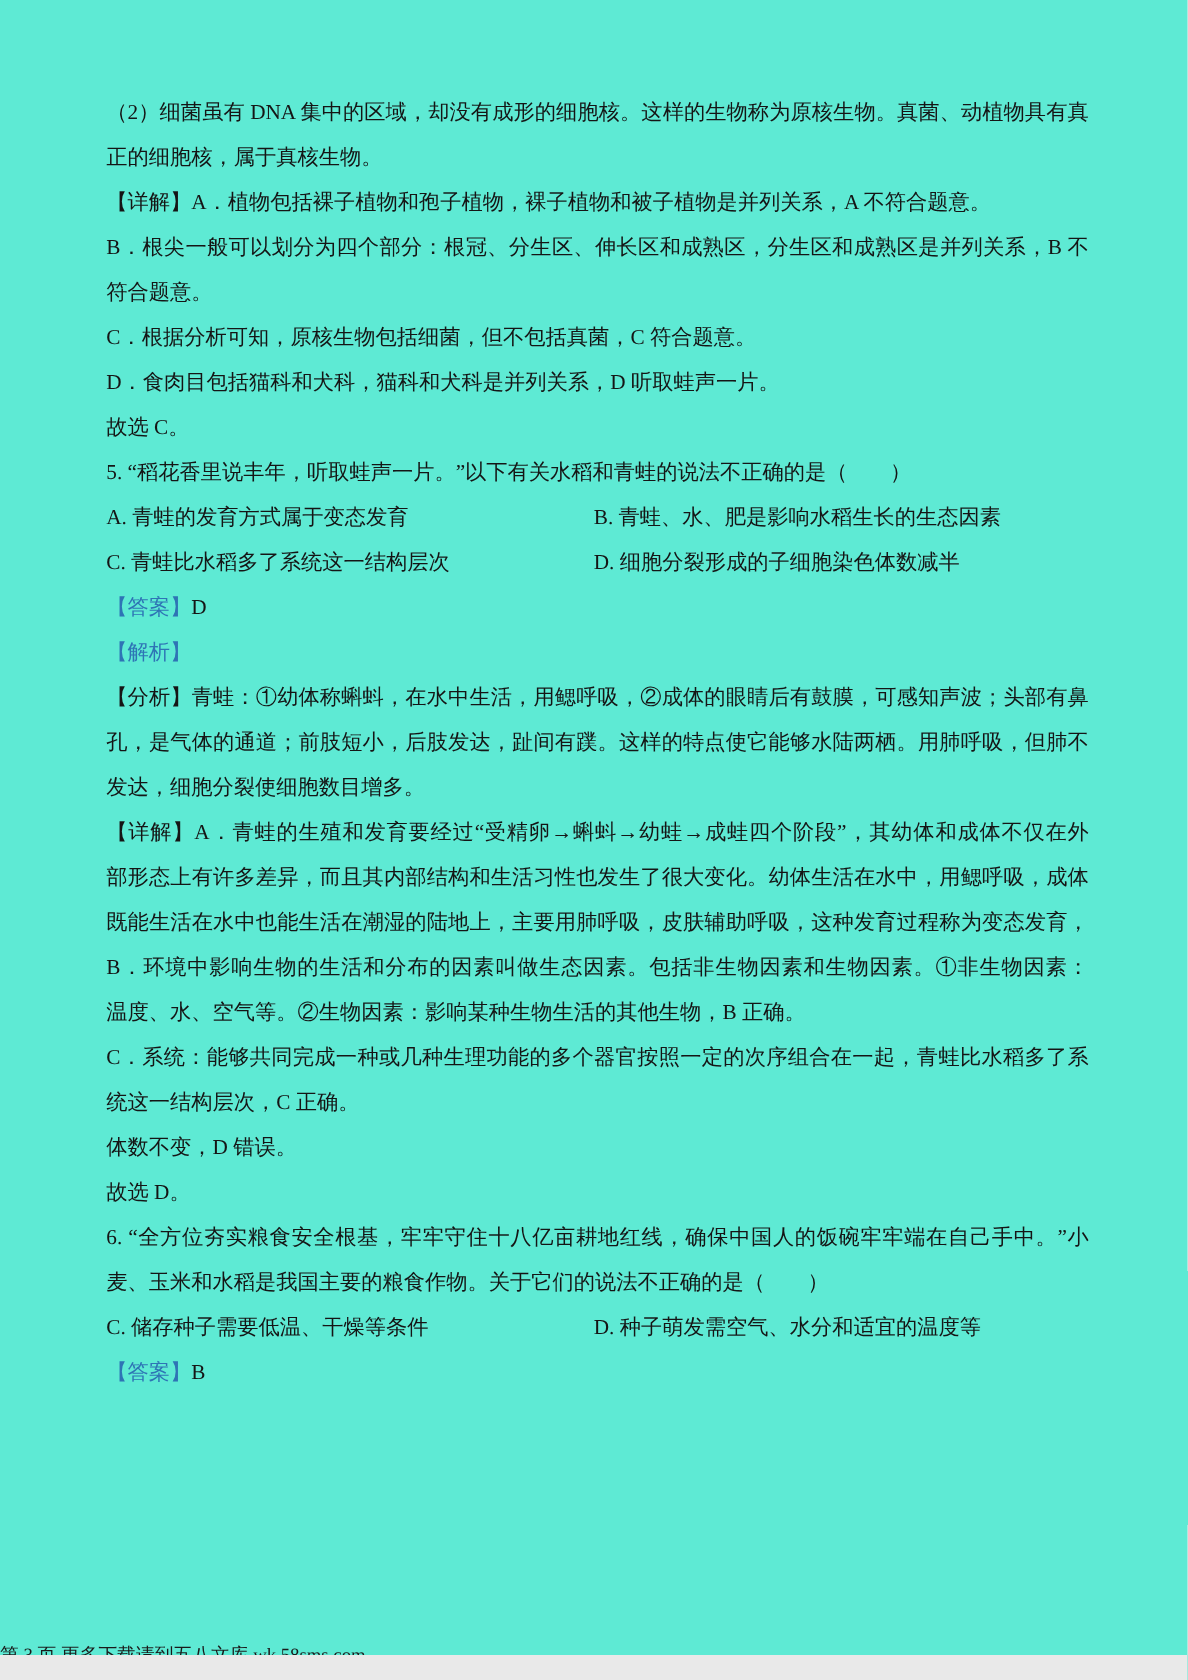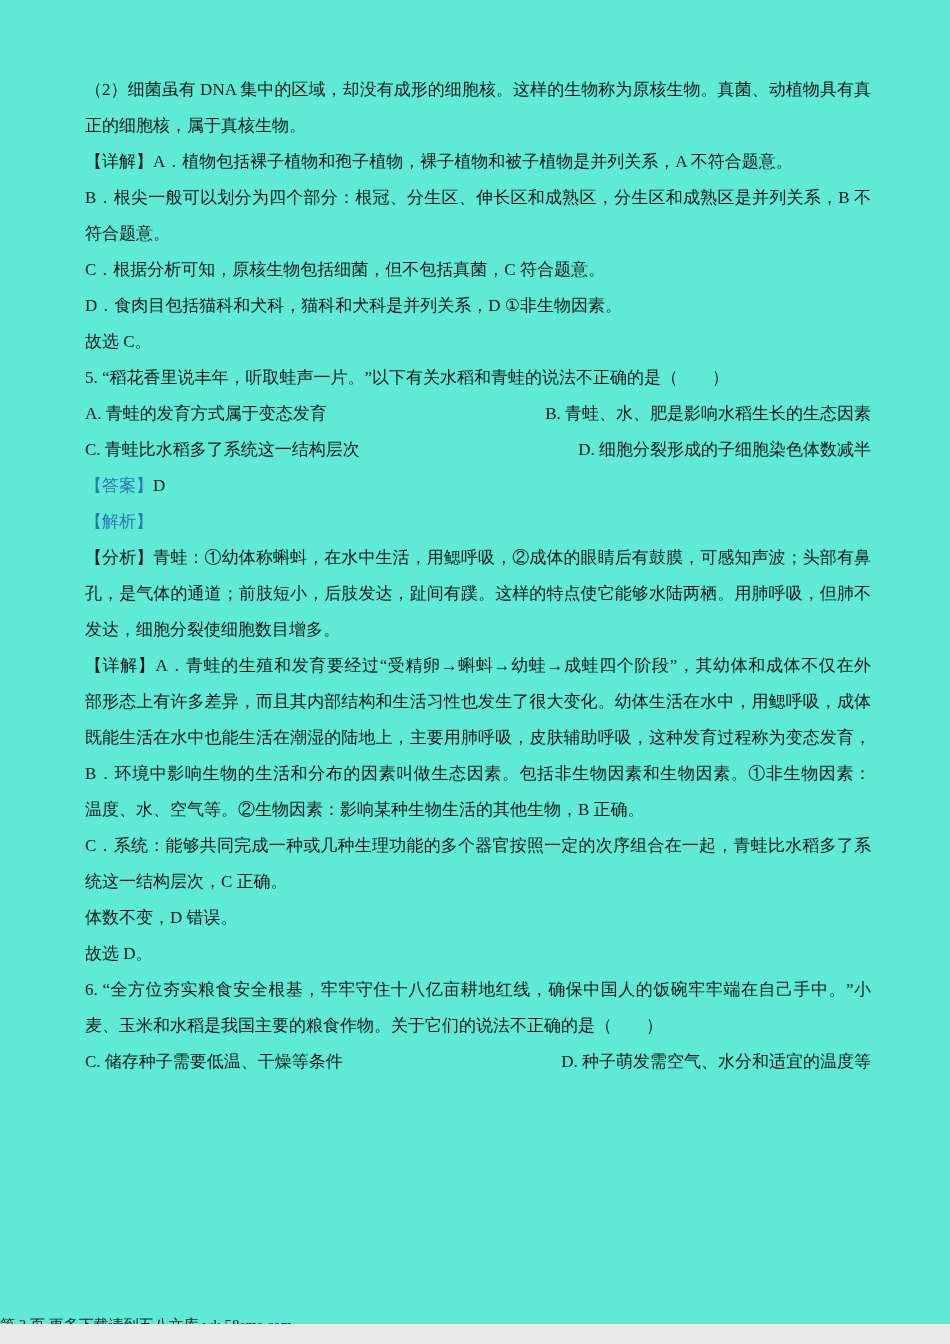--- a/index.html
+++ b/index.html
@@ -36,21 +36,20 @@
   .opt-left {
     flex: 0 0 390px;
     width: 390px;
     overflow: hidden;
     white-space: nowrap;
   }
   .opt-right {
     flex: 1 1 auto;
     overflow: hidden;
     white-space: nowrap;
-    text-align: right;
   }
   .footer {
     position: absolute;
     left: 0;
     top: 1314px;
     width: 100%;
     text-align: left;
     font-size: 15px;
     line-height: 22px;
     color: #1a1a1a;
@@ -60,21 +59,21 @@
 <body>
 
 <div class="page">
   <div class="content" id="content">
       <div class="line justify"><span>（2）细菌虽有 DNA 集中的区域，却没有成形的细胞核。这样的生物称为原核生物。真菌、动植物具有真</span></div>
       <div class="line"><span>正的细胞核，属于真核生物。</span></div>
       <div class="line"><span>【详解】A．植物包括裸子植物和孢子植物，裸子植物和被子植物是并列关系，A 不符合题意。</span></div>
       <div class="line justify"><span>B．根尖一般可以划分为四个部分：根冠、分生区、伸长区和成熟区，分生区和成熟区是并列关系，B 不</span></div>
       <div class="line"><span>符合题意。</span></div>
       <div class="line"><span>C．根据分析可知，原核生物包括细菌，但不包括真菌，C 符合题意。</span></div>
-      <div class="line"><span>D．食肉目包括猫科和犬科，猫科和犬科是并列关系，D ①非生物因素。</span></div>
+      <div class="line"><span>D．食肉目包括猫科和犬科，猫科和犬科是并列关系，D 听取蛙声一片。</span></div>
       <div class="line"><span>故选 C。</span></div>
       <div class="line"><span>5. “稻花香里说丰年，听取蛙声一片。”以下有关水稻和青蛙的说法不正确的是（　　）</span></div>
       <div class="line options-row">
         <span class="opt-left">A. 青蛙的发育方式属于变态发育</span>
         <span class="opt-right">B. 青蛙、水、肥是影响水稻生长的生态因素</span>
       </div>
       <div class="line options-row">
         <span class="opt-left">C. 青蛙比水稻多了系统这一结构层次</span>
         <span class="opt-right">D. 细胞分裂形成的子细胞染色体数减半</span>
       </div>
@@ -91,17 +90,18 @@
       <div class="line justify"><span>C．系统：能够共同完成一种或几种生理功能的多个器官按照一定的次序组合在一起，青蛙比水稻多了系</span></div>
       <div class="line"><span>统这一结构层次，C 正确。</span></div>
       <div class="line"><span>体数不变，D 错误。</span></div>
       <div class="line"><span>故选 D。</span></div>
       <div class="line justify"><span>6. “全方位夯实粮食安全根基，牢牢守住十八亿亩耕地红线，确保中国人的饭碗牢牢端在自己手中。”小</span></div>
       <div class="line"><span>麦、玉米和水稻是我国主要的粮食作物。关于它们的说法不正确的是（　　）</span></div>
       <div class="line options-row">
         <span class="opt-left">C. 储存种子需要低温、干燥等条件</span>
         <span class="opt-right">D. 种子萌发需空气、水分和适宜的温度等</span>
       </div>
+      <div class="line"><span class="blue">【答案】</span><span>B</span></div>
     </div>
   <div class="footer">
     <span>第 3 页  更多下载请到五八文库 wk.58sms.com</span>
   </div>
 </div>
 
 </body></html>

